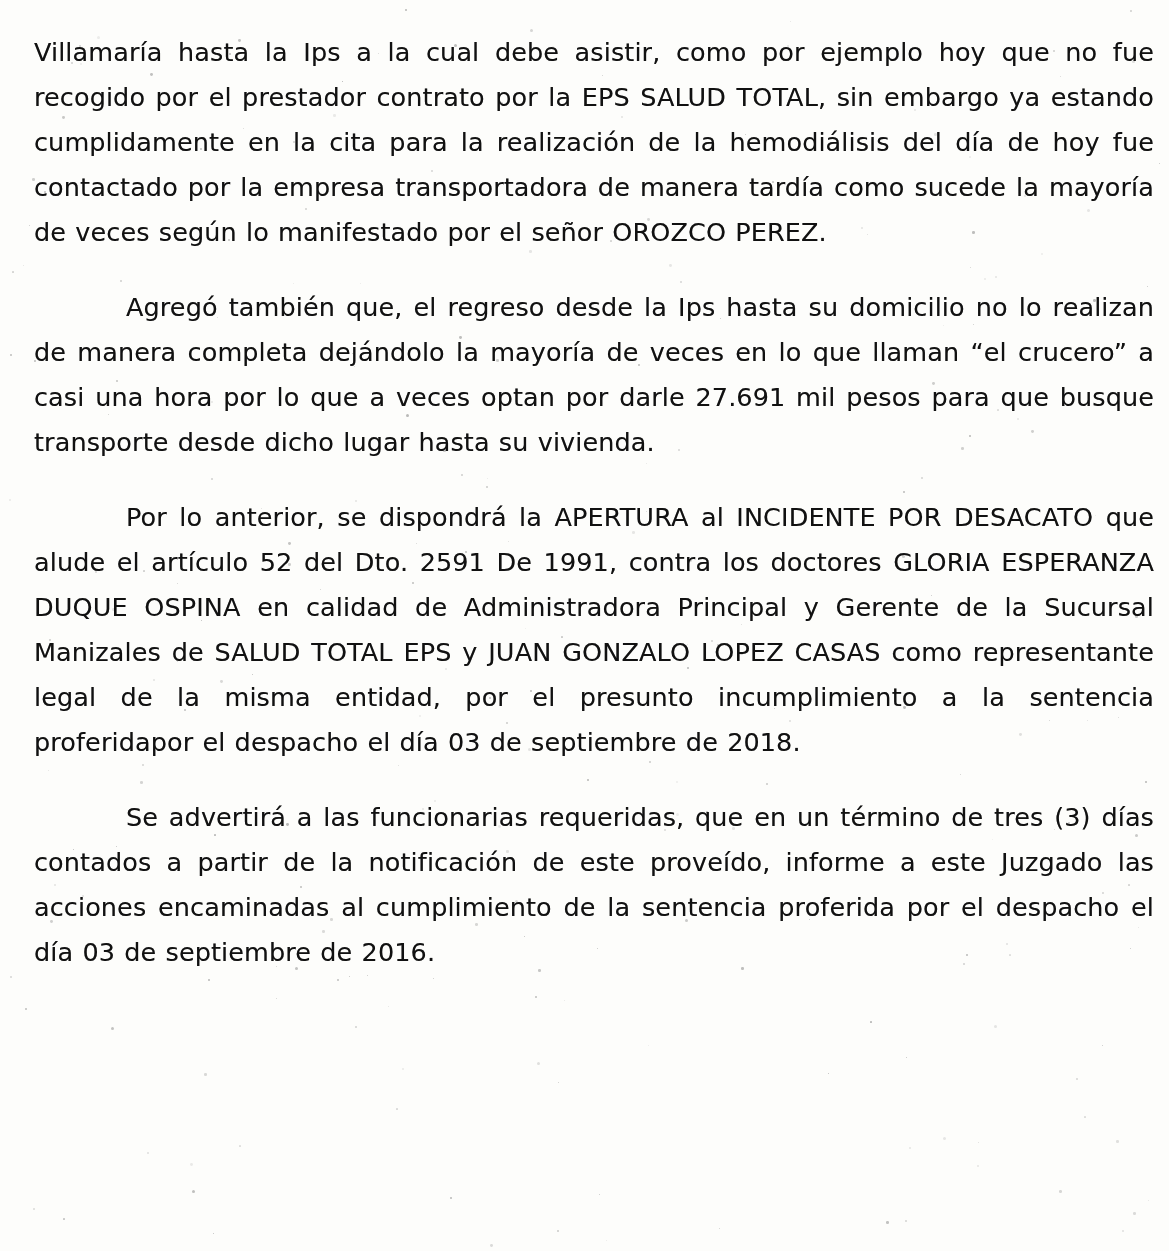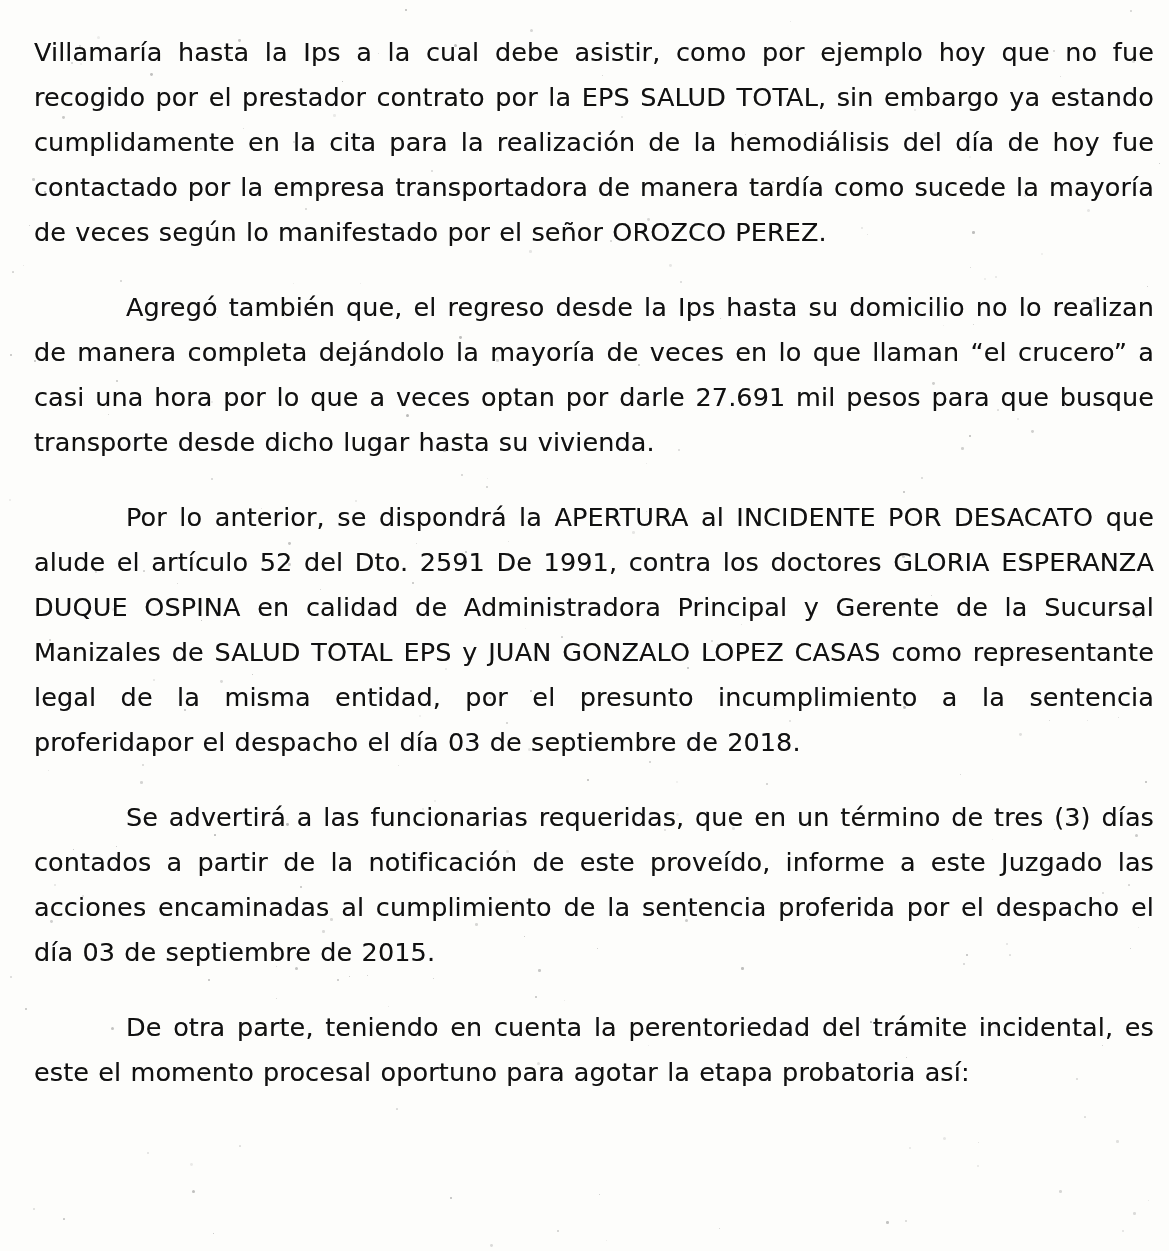--- a/index.html
+++ b/index.html
@@ -332,21 +332,18 @@
 
     <p class="para">
       <span class="indent"></span><span>Agregó también que, el regreso desde la Ips hasta su domicilio no lo realizan de manera completa dejándolo la mayoría de veces en lo que llaman “el crucero” a casi una hora por lo que a veces optan por darle 27.691 mil pesos para que busque transporte desde dicho lugar hasta su vivienda.</span>
     </p>
 
     <p class="para">
       <span class="indent"></span><span>Por lo anterior, se dispondrá la APERTURA al INCIDENTE POR DESACATO que alude  el  artículo  52  del  Dto.  2591  De  1991,  contra  los  doctores  GLORIA ESPERANZA DUQUE OSPINA  en  calidad  de  Administradora  Principal  y  Gerente de  la  Sucursal Manizales de SALUD  TOTAL  EPS y  JUAN  GONZALO  LOPEZ  CASAS como  representante  legal  de  la misma entidad, por el presunto incumplimiento a la sentencia proferidapor el despacho el día 03 de septiembre de 2018.</span>
     </p>
 
     <p class="para">
-      <span class="indent"></span><span>Se advertirá a las funcionarias requeridas, que en un término de tres (3) días contados a partir de la notificación de este proveído, informe a este Juzgado las acciones encaminadas al cumplimiento de la sentencia proferida por el despacho el día 03 de septiembre de 2015.</span>
+      <span class="indent"></span><span>Se advertirá a las funcionarias requeridas, que en un término de tres (3) días contados a partir de la notificación de este proveído, informe a este Juzgado las acciones encaminadas al cumplimiento de la sentencia proferida por el despacho el día 03 de septiembre de 2016.</span>
     </p>
 
-    <p class="para">
-      <span class="indent"></span><span>De otra parte, teniendo en cuenta la perentoriedad del trámite incidental, es este el momento procesal oportuno para agotar la etapa probatoria así:</span>
-    </p>
 
   </div>
 </div>
 
 </body></html>

